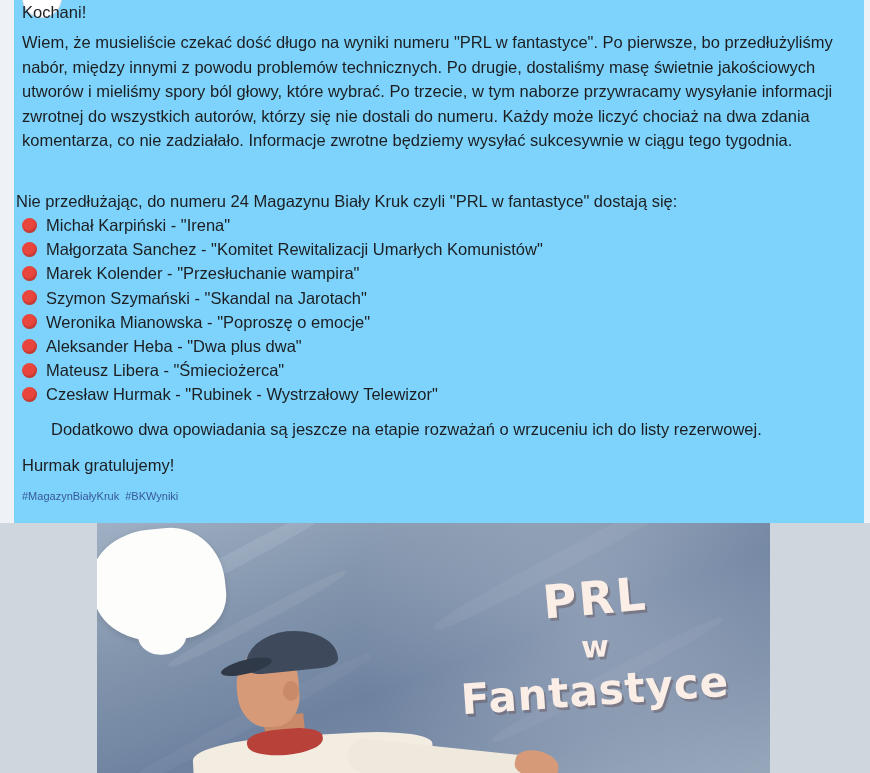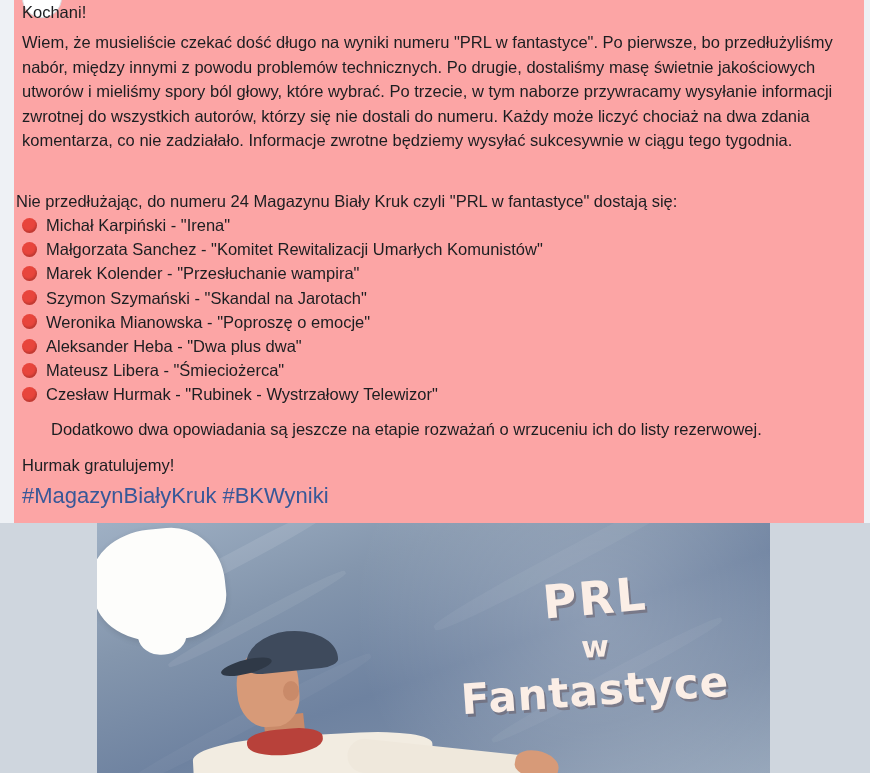--- a/index.html
+++ b/index.html
@@ -11,21 +11,21 @@
     width: 870px;
     height: 773px;
     overflow: hidden;
     font-family: "Liberation Sans", sans-serif;
     color: #1c1e21;
   }
   .page {
     position: relative;
     width: 870px;
     height: 619px;
-    background: #fca5a5;
+    background: #7dd3fc;
   }
   
   .gutter-left {
     position: absolute;
     left: 0;
     top: 0;
     width: 14px;
     height: 523px;
     background: #eef1f5;
   }
@@ -115,21 +115,21 @@
   .para-congrats {
     position: absolute;
     left: 8px;
     top: 453px;
     width: 840px;
   }
   .hashtags {
     position: absolute;
     left: 8px;
     top: 484px;
-    font-size: 22px;
+    font-size: 11px;
     line-height: 24px;
     color: #385898;
   }
   .hashtags a {
     color: #385898;
     text-decoration: none;
     margin-right: 6px;
   }
   
   .post-image {

